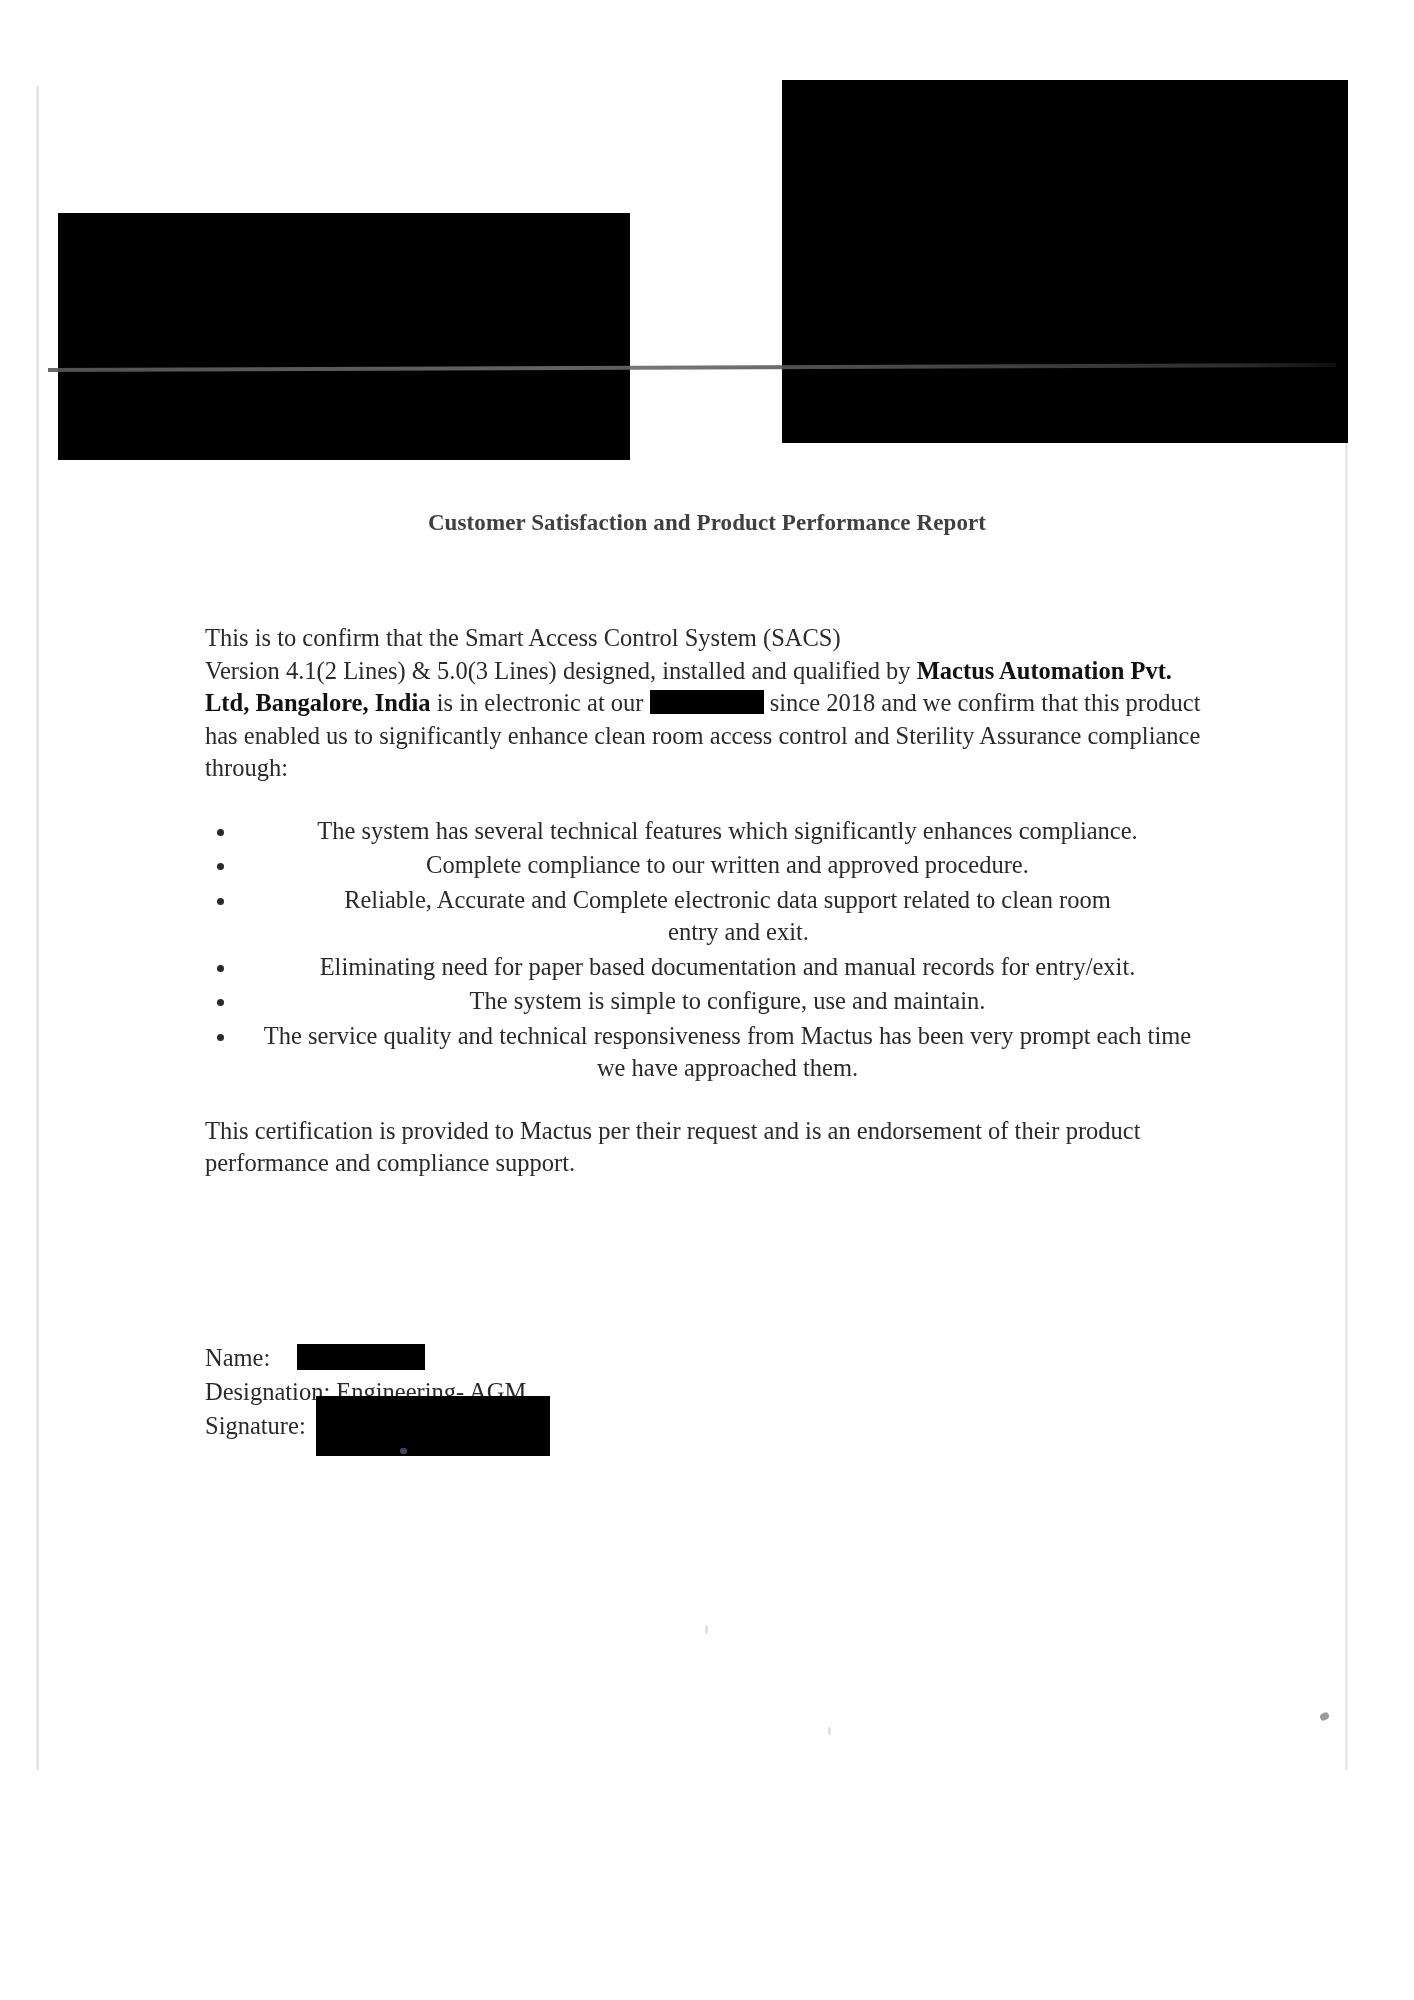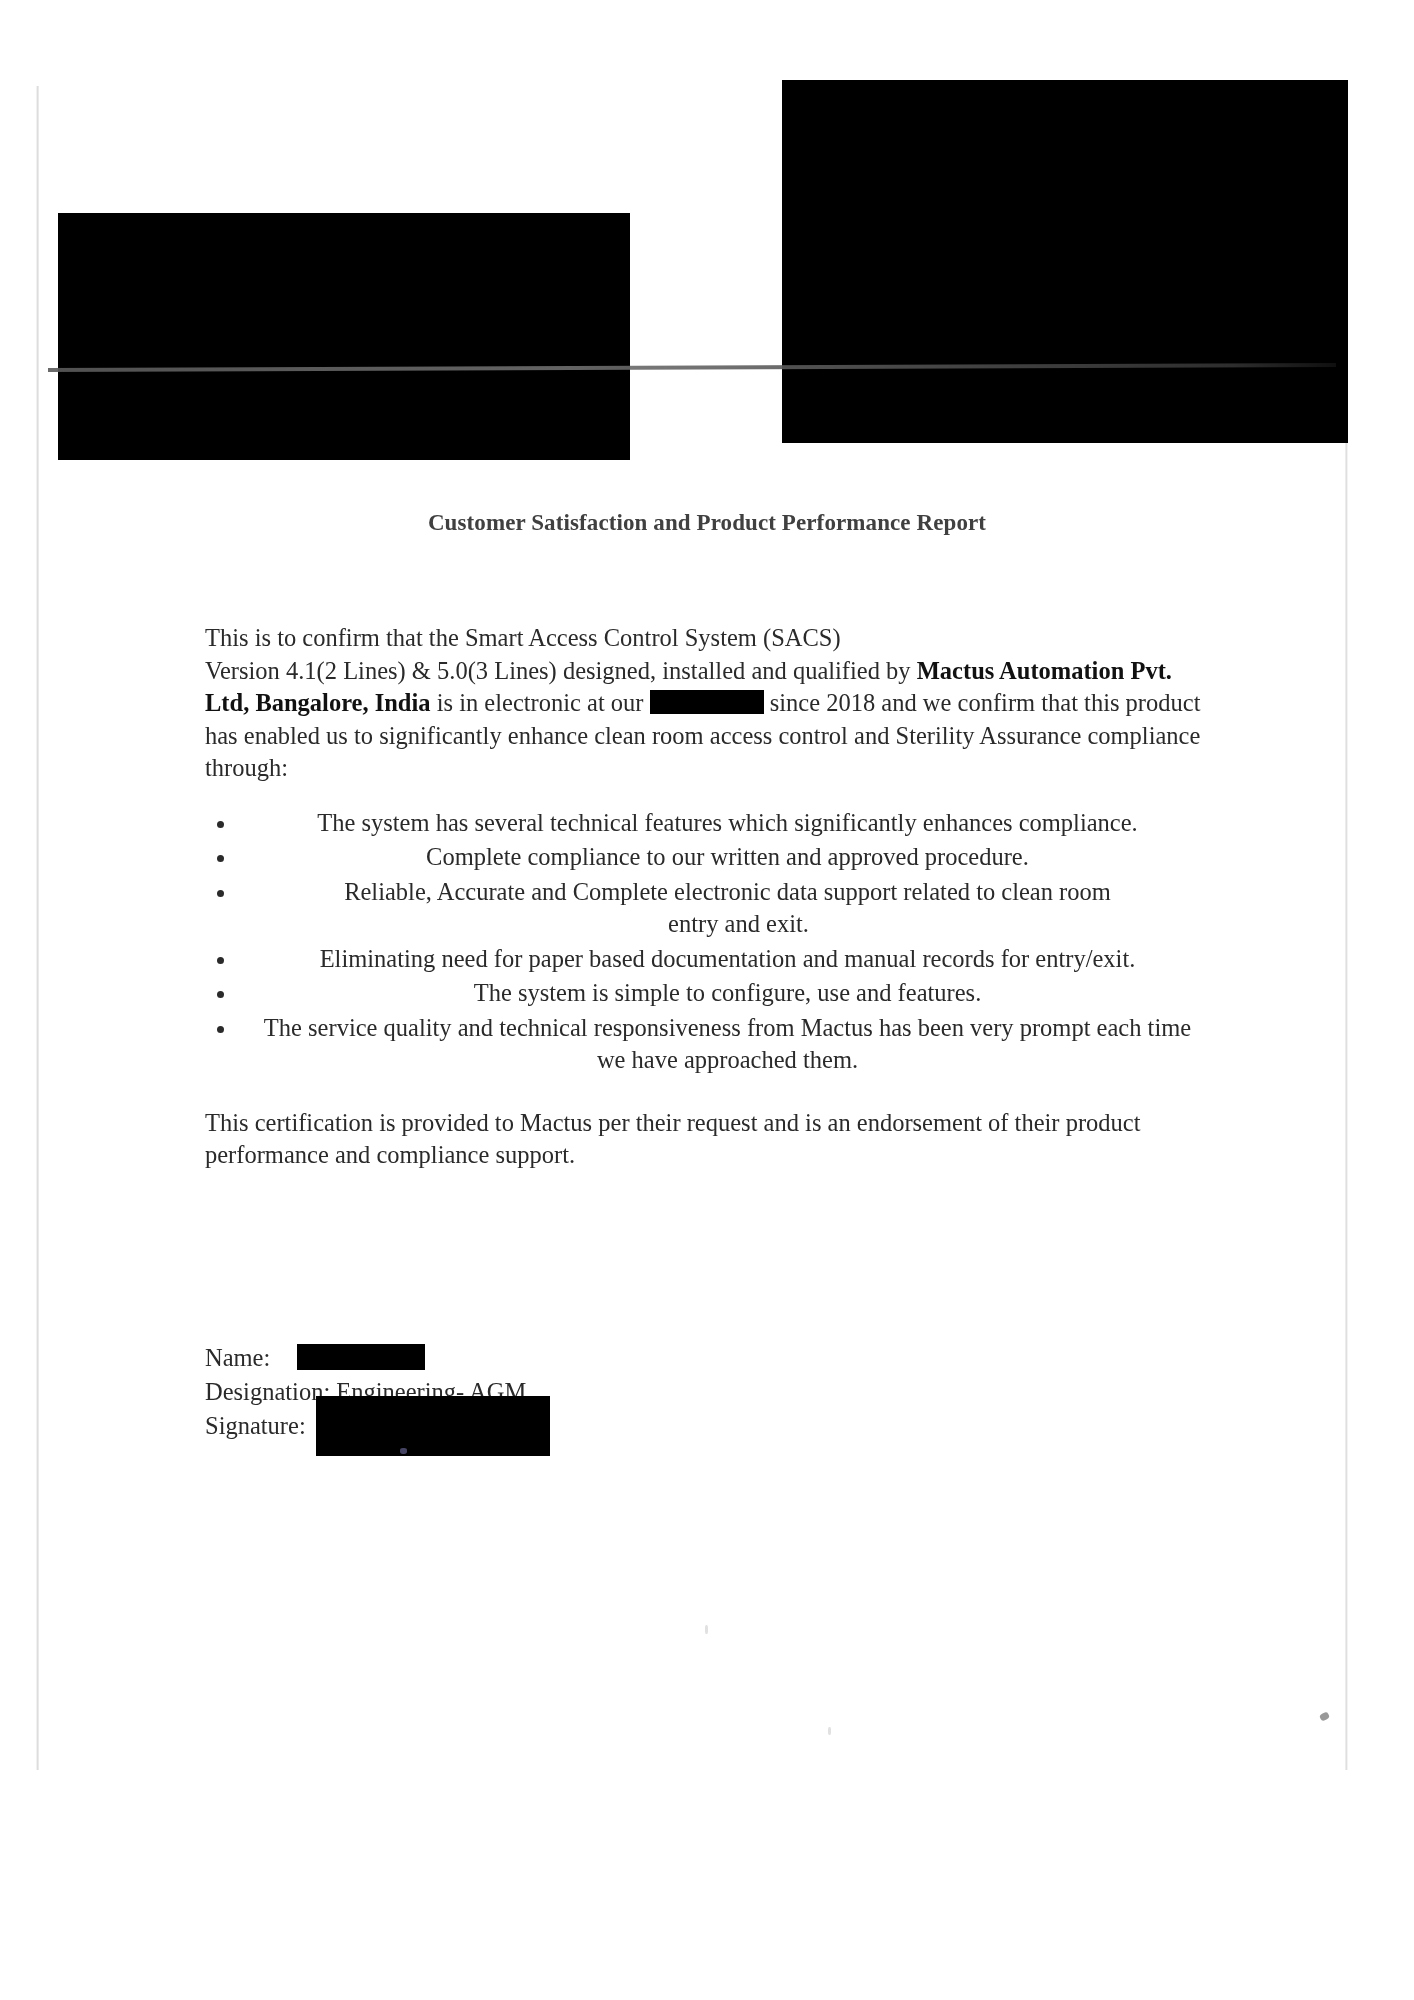--- a/index.html
+++ b/index.html
@@ -110,21 +110,21 @@
     position: absolute;
     left: 205px;
     top: 622px;
     width: 1000px;
     font-size: 24.5px;
     line-height: 32.5px;
     color: #2a2a2a;
   }
 
   .para { margin: 0 0 26px 0; }
-  .para.intro { margin-bottom: 22px; }
+  .para.intro { margin-bottom: 30px; }
   b { font-weight: bold; color: #111; }
 
   ul.bullets {
     list-style: none;
     margin: 0 0 30px 0;
     padding: 0;
   }
   ul.bullets li {
     position: relative;
     padding-left: 45px;
@@ -206,21 +206,21 @@
         <span>Complete compliance to our written and approved procedure.</span>
       </li>
       <li>
         <span>Reliable, Accurate and Complete electronic data support related to clean room</span>
         <span class="cont-indent">entry and exit.</span>
       </li>
       <li>
         <span>Eliminating need for paper based documentation and manual records for entry/exit.</span>
       </li>
       <li>
-        <span>The system is simple to configure, use and features.</span>
+        <span>The system is simple to configure, use and maintain.</span>
       </li>
       <li>
         <span>The service quality and technical responsiveness from Mactus has been very prompt each time we have approached them.</span>
       </li>
     </ul>
 
     <p class="para">This certification is provided to Mactus per their request and is an endorsement of their product performance and compliance support.</p>
   </div>
 
   <div class="sig-block">

